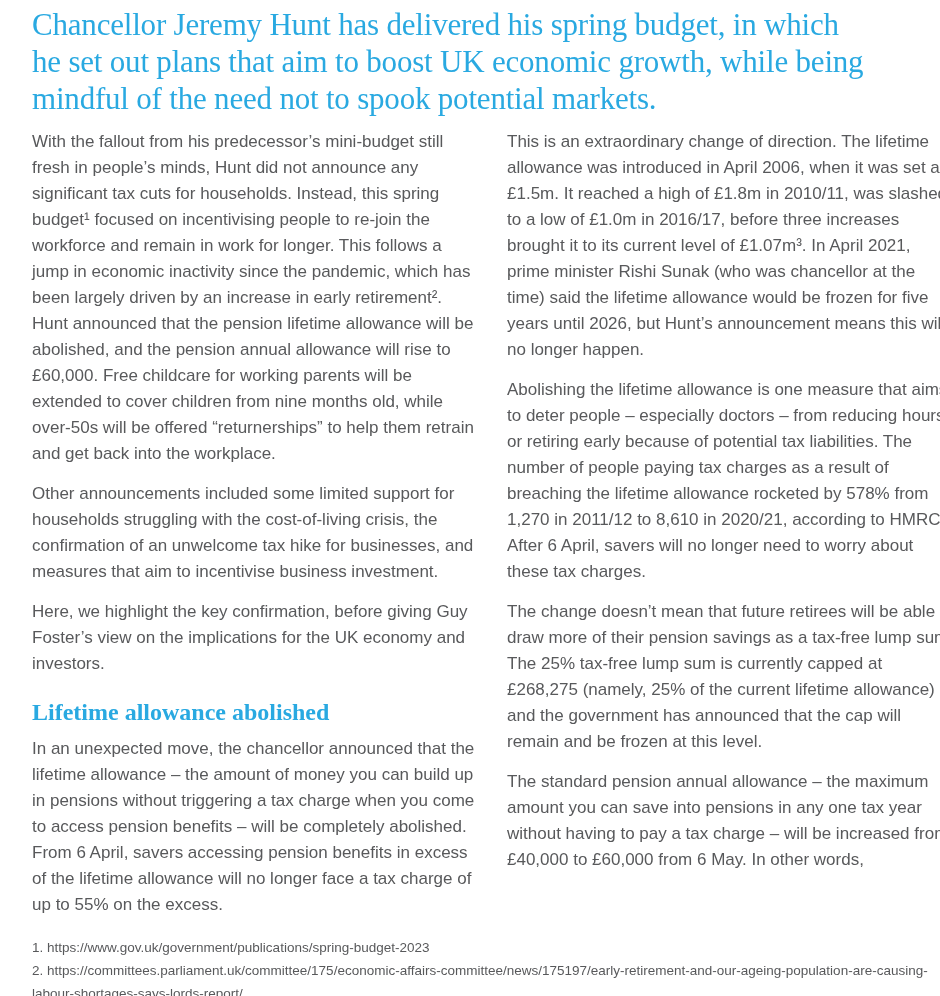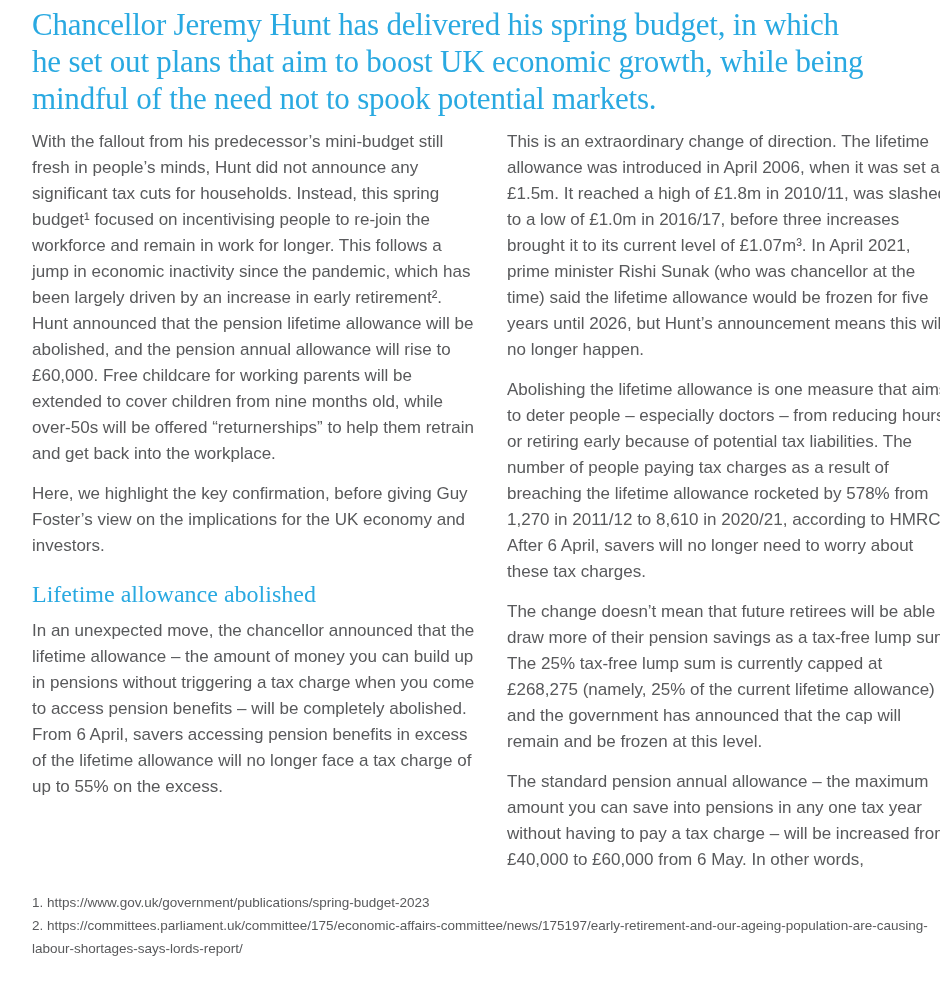--- a/index.html
+++ b/index.html
@@ -39,21 +39,21 @@
   }
   .col { min-width: 0; }
   .body-par {
     font-size: 17px;
     line-height: 26px;
     color: #58595B;
     margin: 0 0 14px 0;
   }
   .section-heading {
     font-family: "Liberation Serif", "DejaVu Serif", serif;
-    font-weight: 400;
+    font-weight: 700;
     color: #29A9E1;
     font-size: 24px;
     line-height: 28px;
     margin: 21px 0 10px 0;
   }
   .footnotes {
     margin-top: 4px;
   }
   .footnote {
     font-size: 13.5px;
@@ -71,20 +71,21 @@
   <h1 class="headline">
     <span>Chancellor Jeremy Hunt has delivered his spring budget, in which</span>
     <span>he set out plans that aim to boost UK economic growth, while being</span>
     <span>mindful of the need not to spook potential markets.</span>
   </h1>
 
   <div class="columns">
 
     <div class="col">
       <p class="body-par">With the fallout from his predecessor’s mini-budget still fresh in people’s minds, Hunt did not announce any significant tax cuts for households. Instead, this spring budget¹ focused on incentivising people to re-join the workforce and remain in work for longer. This follows a jump in economic inactivity since the pandemic, which has been largely driven by an increase in early retirement². Hunt announced that the pension lifetime allowance will be abolished, and the pension annual allowance will rise to £60,000. Free childcare for working parents will be extended to cover children from nine months old, while over-50s will be offered “returnerships” to help them retrain and get back into the workplace.</p>
+      <p class="body-par">Other announcements included some limited support for households struggling with the cost-of-living crisis, the confirmation of an unwelcome tax hike for businesses, and measures that aim to incentivise business investment.</p>
       <p class="body-par">Here, we highlight the key confirmation, before giving Guy Foster’s view on the implications for the UK economy and investors.</p>
       <h2 class="section-heading">Lifetime allowance abolished</h2>
       <p class="body-par">In an unexpected move, the chancellor announced that the lifetime allowance – the amount of money you can build up in pensions without triggering a tax charge when you come to access pension benefits – will be completely abolished. From 6 April, savers accessing pension benefits in excess of the lifetime allowance will no longer face a tax charge of up to 55% on the excess.</p>
     </div>
 
     <div class="col">
       <p class="body-par">This is an extraordinary change of direction. The lifetime allowance was introduced in April 2006, when it was set at £1.5m. It reached a high of £1.8m in 2010/11, was slashed to a low of £1.0m in 2016/17, before three increases brought it to its current level of £1.07m³. In April 2021, prime minister Rishi Sunak (who was chancellor at the time) said the lifetime allowance would be frozen for five years until 2026, but Hunt’s announcement means this will no longer happen.</p>
       <p class="body-par">Abolishing the lifetime allowance is one measure that aims to deter people – especially doctors – from reducing hours or retiring early because of potential tax liabilities. The number of people paying tax charges as a result of breaching the lifetime allowance rocketed by 578% from 1,270 in 2011/12 to 8,610 in 2020/21, according to HMRC. After 6 April, savers will no longer need to worry about these tax charges.</p>
       <p class="body-par">The change doesn’t mean that future retirees will be able to draw more of their pension savings as a tax-free lump sum. The 25% tax-free lump sum is currently capped at £268,275 (namely, 25% of the current lifetime allowance) and the government has announced that the cap will remain and be frozen at this level.</p>
       <p class="body-par">The standard pension annual allowance – the maximum amount you can save into pensions in any one tax year without having to pay a tax charge – will be increased from £40,000 to £60,000 from 6 May. In other words,</p>

